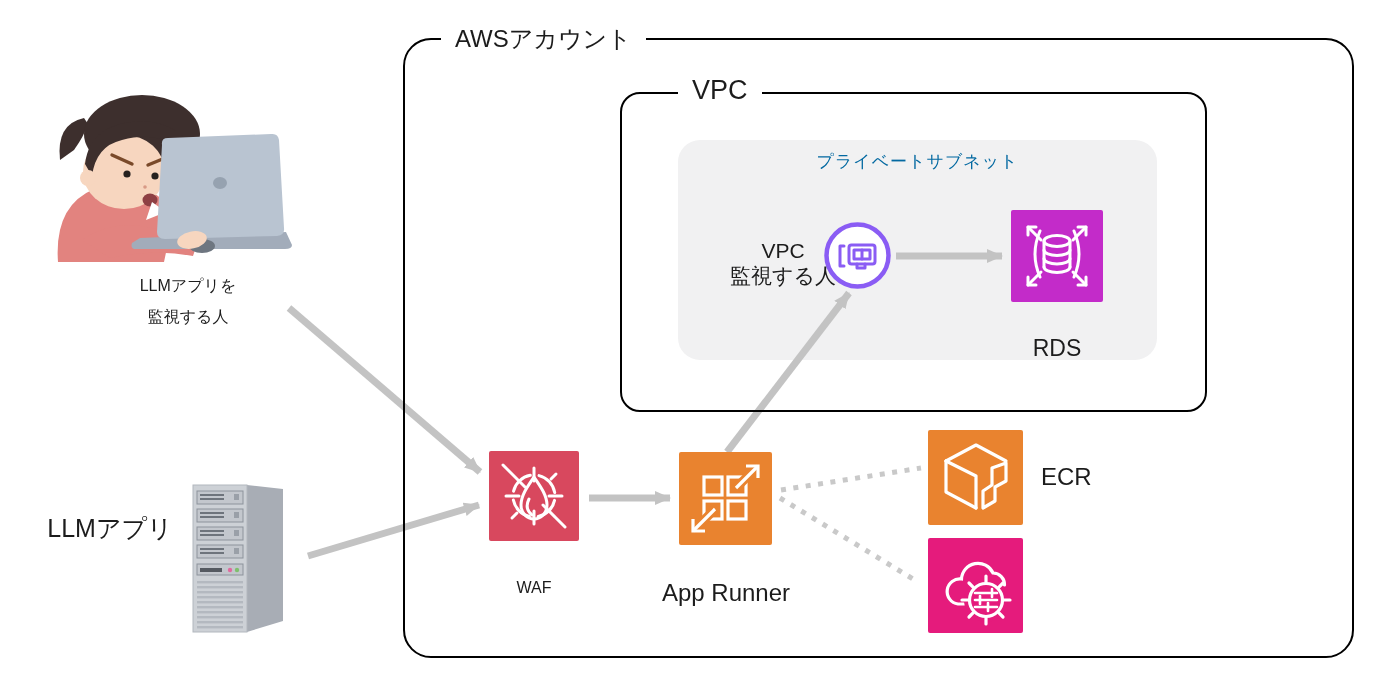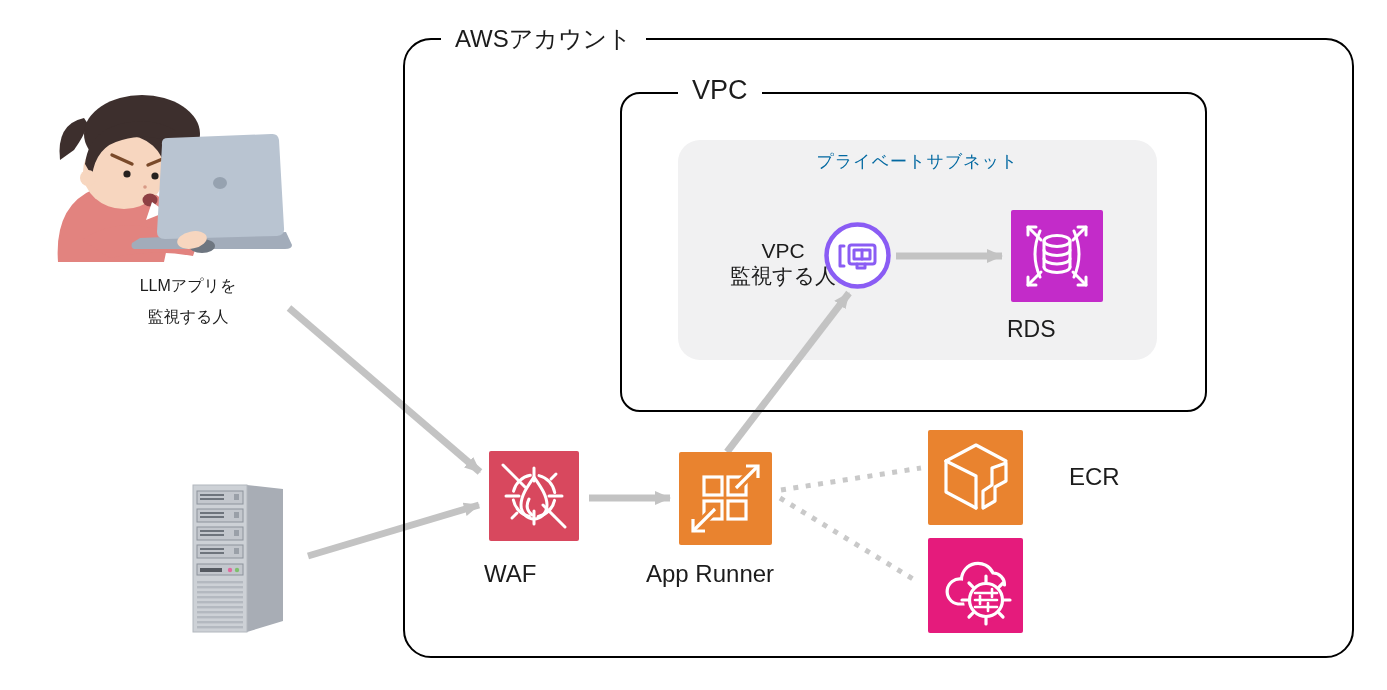--- a/index.html
+++ b/index.html
@@ -11,21 +11,21 @@
   .subnet-label{left:678px;top:150px;width:479px;text-align:center;font-size:17px;letter-spacing:1px;color:#0369a1;z-index:4;}
   .arrow-layer{left:0;top:0;z-index:2;}
   .frame{background:transparent;border:2px solid #000;z-index:3;}
   .aws-box{left:403px;top:38px;width:947px;height:616px;border-radius:28px;}
   .vpc-box{left:620px;top:92px;width:583px;height:316px;border-radius:20px;}
   .frame-label{position:absolute;top:-17px;background:#fff;padding:0 14px;white-space:nowrap;}
   .aws-box .frame-label{left:36px;font-size:24px;}
   .vpc-box .frame-label{left:56px;font-size:27px;top:-19px;}
   
   .tile{z-index:4;border-radius:2px;}
-  .icon-label{z-index:4;text-align:left;white-space:nowrap;}
+  .icon-label{z-index:4;text-align:center;white-space:nowrap;margin-top:19px;}
   .side-label{z-index:4;white-space:nowrap;}
   .two-line{line-height:31px;text-align:center;}
   svg{display:block;}
 </style>
 </head>
 <body>
 
 <div class="canvas">
 
   <div class="abs subnet"></div>
@@ -126,40 +126,41 @@
         <rect x="7" y="113" width="46" height="2.4"></rect>
       <rect x="7" y="118" width="46" height="2.4"></rect>
         <rect x="7" y="123" width="46" height="2.4"></rect>
       <rect x="7" y="128" width="46" height="2.4"></rect>
         <rect x="7" y="133" width="46" height="2.4"></rect>
       <rect x="7" y="138" width="46" height="2.4"></rect>
         <rect x="7" y="143" width="46" height="2.4"></rect>
     </g>
   </svg>
   <div class="abs two-line" style="left:20px;top:512px;width:180px;font-size:25px;line-height:33px;z-index:4;">
+    <div>LLMアプリ</div>
   </div>
 
   <div class="abs tile" style="left: 489px; top: 451px; width: 90px; height: 90px; background-color: rgb(216, 72, 94);">
     <svg width="90" height="90" viewBox="0 0 90 90">
       <g stroke="#ffffff" stroke-width="3" fill="none" stroke-linecap="round" stroke-linejoin="round">
         <circle cx="45" cy="45" r="21" stroke-dasharray="24 9" stroke-dashoffset="28.5"></circle>
         <line x1="45" y1="17" x2="45" y2="30"></line>
           <line x1="45" y1="60" x2="45" y2="73"></line>
         <line x1="17" y1="45" x2="30" y2="45"></line>
           <line x1="60" y1="45" x2="73" y2="45"></line>
         <line x1="62" y1="28" x2="67" y2="23"></line>
           <line x1="28" y1="62" x2="23" y2="67"></line>
         <line x1="14" y1="14" x2="36" y2="36"></line>
           <line x1="54" y1="54" x2="76" y2="76"></line>
         <path d="M45 26 C39 35 32 44 32 54 C32 62 38 68 45 68 C52 68 58 62 58 54 C58 44 51 35 45 26 Z"></path>
         <path d="M40 48 C37 54 38 60 43 64"></path>
       </g>
     </svg>
   </div>
-  <div class="abs icon-label" style="left:484px;top:560px;width:100px;font-size:24px;">WAF</div>
+  <div class="abs icon-label" style="left:484px;top:560px;width:100px;font-size:16px;">WAF</div>
 
   <div class="abs tile" style="left: 679px; top: 452px; width: 93px; height: 93px; background-color: rgb(233, 131, 47);">
     <svg width="93" height="93" viewBox="0 0 93 93">
       <g stroke="#ffffff" stroke-width="3.2" fill="none">
         <rect x="25" y="25" width="18" height="18"></rect>
           <rect x="49" y="25" width="18" height="18"></rect>
         <rect x="25" y="49" width="18" height="18"></rect>
           <rect x="49" y="49" width="18" height="18"></rect>
       </g>
       <g stroke="#e9832f" stroke-width="9" fill="none">
@@ -218,21 +219,21 @@
   <div class="abs tile" style="left: 928px; top: 430px; width: 95px; height: 95px; background-color: rgb(233, 131, 47);">
     <svg width="95" height="95" viewBox="0 0 95 95">
       <g stroke="#ffffff" stroke-width="3.2" fill="none" stroke-linecap="round" stroke-linejoin="round">
         <path d="M18 31 L48 15 L78 31"></path>
         <path d="M18 31 V62 L48 78"></path>
         <path d="M18 31 L48 46 V78"></path>
         <path d="M78 33 V51 L67 57 V71 L55 78 V61 L64 55 V38 Z"></path>
       </g>
     </svg>
   </div>
-  <div class="abs side-label" style="left:1041px;top:463px;font-size:24px;margin-left:28px;">ECR</div>
+  <div class="abs side-label" style="left:1041px;top:463px;font-size:24px;">ECR</div>
 
   <div class="abs tile" style="left: 928px; top: 538px; width: 95px; height: 95px; background-color: rgb(229, 27, 124);">
     <svg width="95" height="95" viewBox="0 0 95 95">
       <path d="M36 66 L30 66 A12.5 12.5 0 1 1 33.5 41 A16.5 16.5 0 0 1 65 35 A11.5 11.5 0 0 1 76.5 47" stroke="#ffffff" stroke-width="3.2" fill="none" stroke-linecap="round"></path>
       <circle cx="58" cy="62" r="18" fill="none" stroke="#e51b7c" stroke-width="8"></circle>
       <g stroke="#ffffff" stroke-width="3.2" fill="none" stroke-linecap="round">
         <circle cx="58" cy="62" r="16.5"></circle>
         <line x1="76" y1="62" x2="82" y2="62"></line>
           <line x1="70.7" y1="74.7" x2="75" y2="79"></line>
         <line x1="58" y1="80" x2="58" y2="86"></line>

